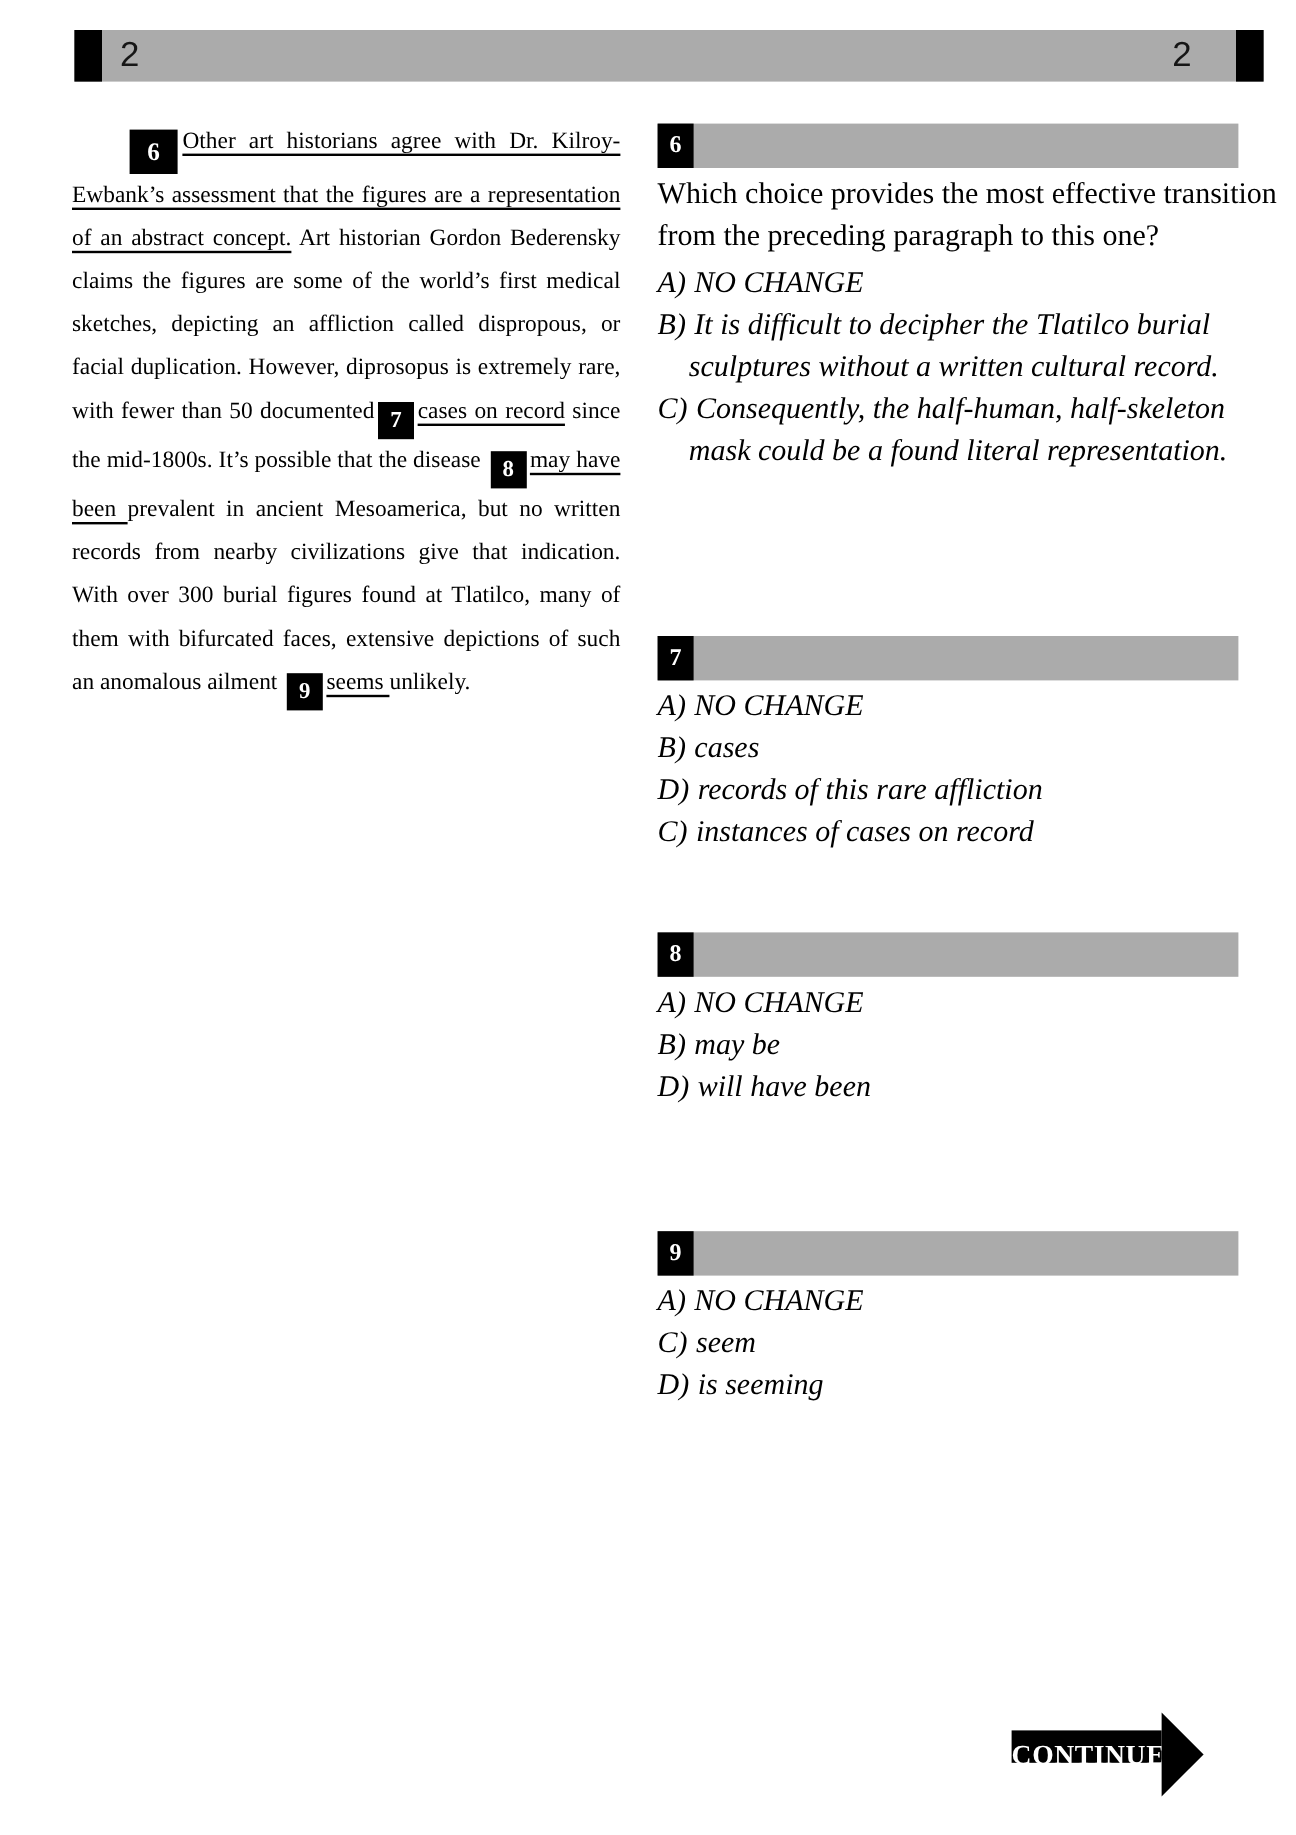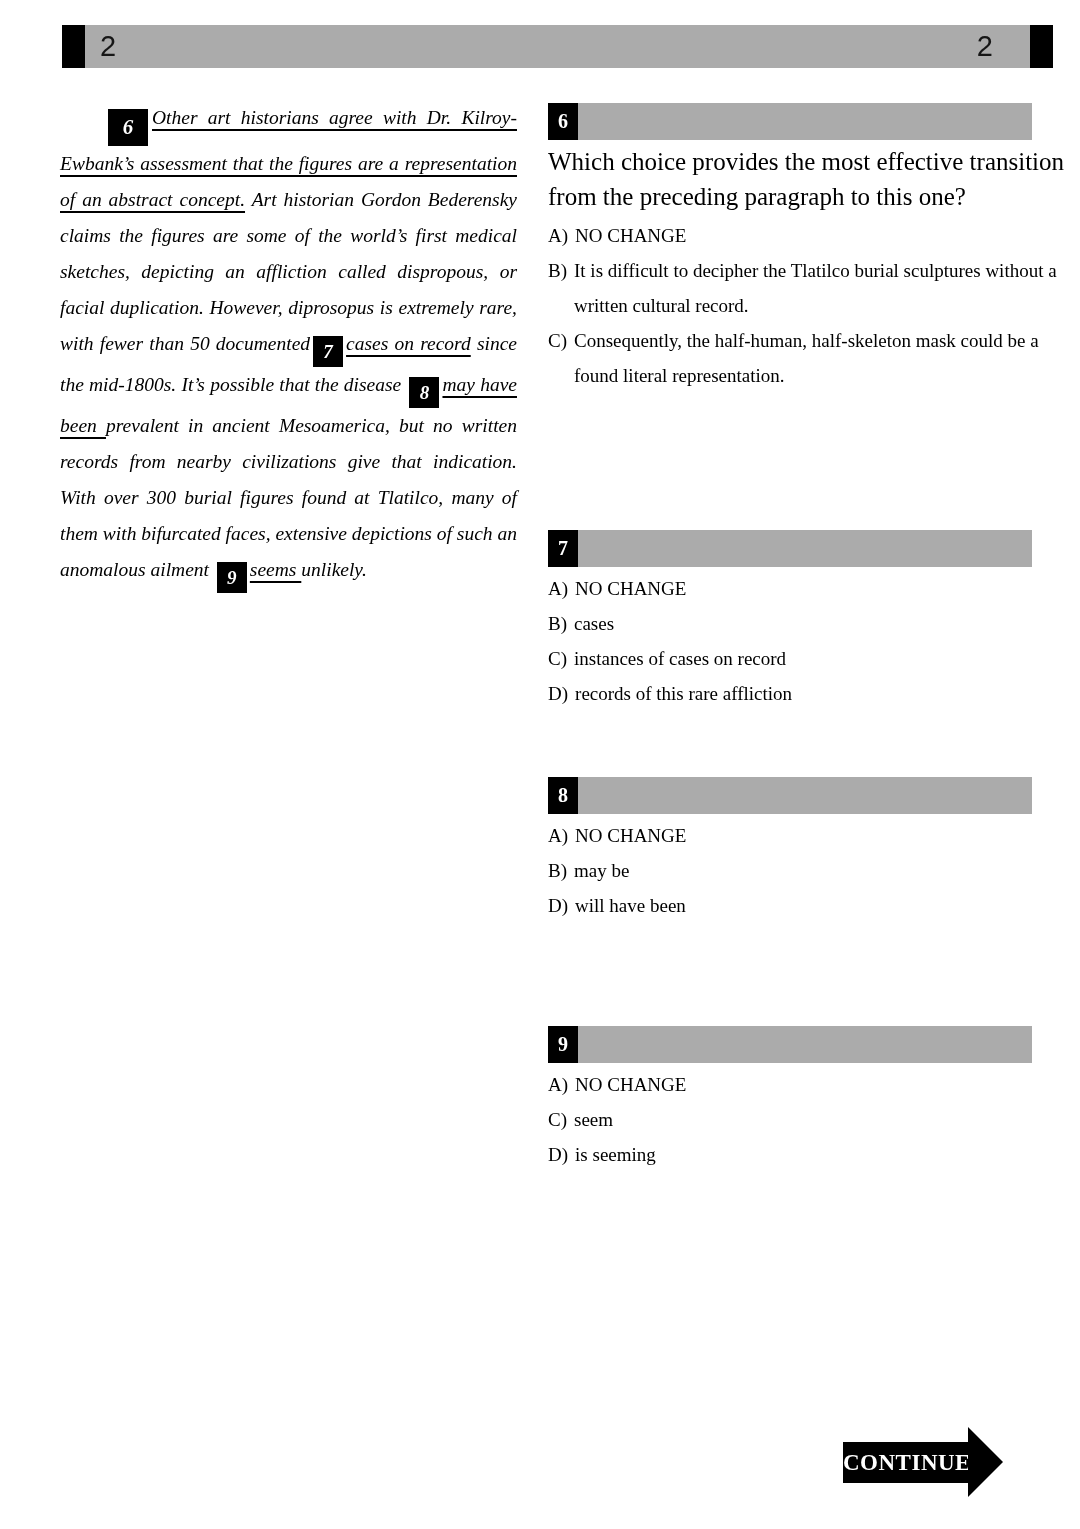--- a/index.html
+++ b/index.html
@@ -34,21 +34,20 @@
     font-size: 29px; color: #161616;
   }
   .section-number.left  { left: 38px; }
   .section-number.right { right: 60px; }
 
   
   .passage-col {
     position: absolute;
     left: 60px; top: 100px;
     width: 457px;
-    font-style: italic;
   }
   .passage-text {
     margin: 0;
     font-size: 19.5px;
     line-height: 36px;
     text-align: justify;
     text-indent: 48px;
   }
   .ul {
     text-decoration: underline;
@@ -96,32 +95,33 @@
     font-size: 20px; line-height: 37px;
     text-align: center;
   }
   .q-prompt {
     margin: 4px 0 0 0;
     font-size: 25px;
     line-height: 35px;
   }
   .choices { margin-top: 4px; }
   .choice {
-    font-size: 19px;
+    font-size: 25px;
     line-height: 35px;
     padding-left: 26px;
     text-indent: -26px;
+    font-style: italic;
   }
   .choice-letter { padding-right: 7px; }
 
   
   .continue-wrap { position: absolute; left: 843px; top: 1426px; width: 170px; height: 73px; }
   .continue-rect {
     position: absolute; left: 0; top: 16px;
-    width: 125px; height: 41px;
+    width: 125px; height: 27px;
     background: #000;
     color: #fff;
     font-weight: bold;
     font-size: 23px;
     line-height: 41px;
     text-align: center;
     letter-spacing: 0.5px;
   }
   .continue-arrow {
     position: absolute; left: 125px; top: 1px;
@@ -161,22 +161,22 @@
       </div>
     </section>
 
     <section class="question q7">
       <div class="q-bar">
         <span class="q-num">7</span>
       </div>
       <div class="choices">
         <div class="choice"><span class="choice-letter">A)</span><span class="choice-text">NO CHANGE</span></div>
         <div class="choice"><span class="choice-letter">B)</span><span class="choice-text">cases</span></div>
+        <div class="choice"><span class="choice-letter">D)</span><span class="choice-text">records of this rare affliction</span></div>
         <div class="choice"><span class="choice-letter">C)</span><span class="choice-text">instances of cases on record</span></div>
-        <div class="choice"><span class="choice-letter">D)</span><span class="choice-text">records of this rare affliction</span></div>
       </div>
     </section>
 
     <section class="question q8">
       <div class="q-bar">
         <span class="q-num">8</span>
       </div>
       <div class="choices">
         <div class="choice"><span class="choice-letter">A)</span><span class="choice-text">NO CHANGE</span></div>
         <div class="choice"><span class="choice-letter">B)</span><span class="choice-text">may be</span></div>

